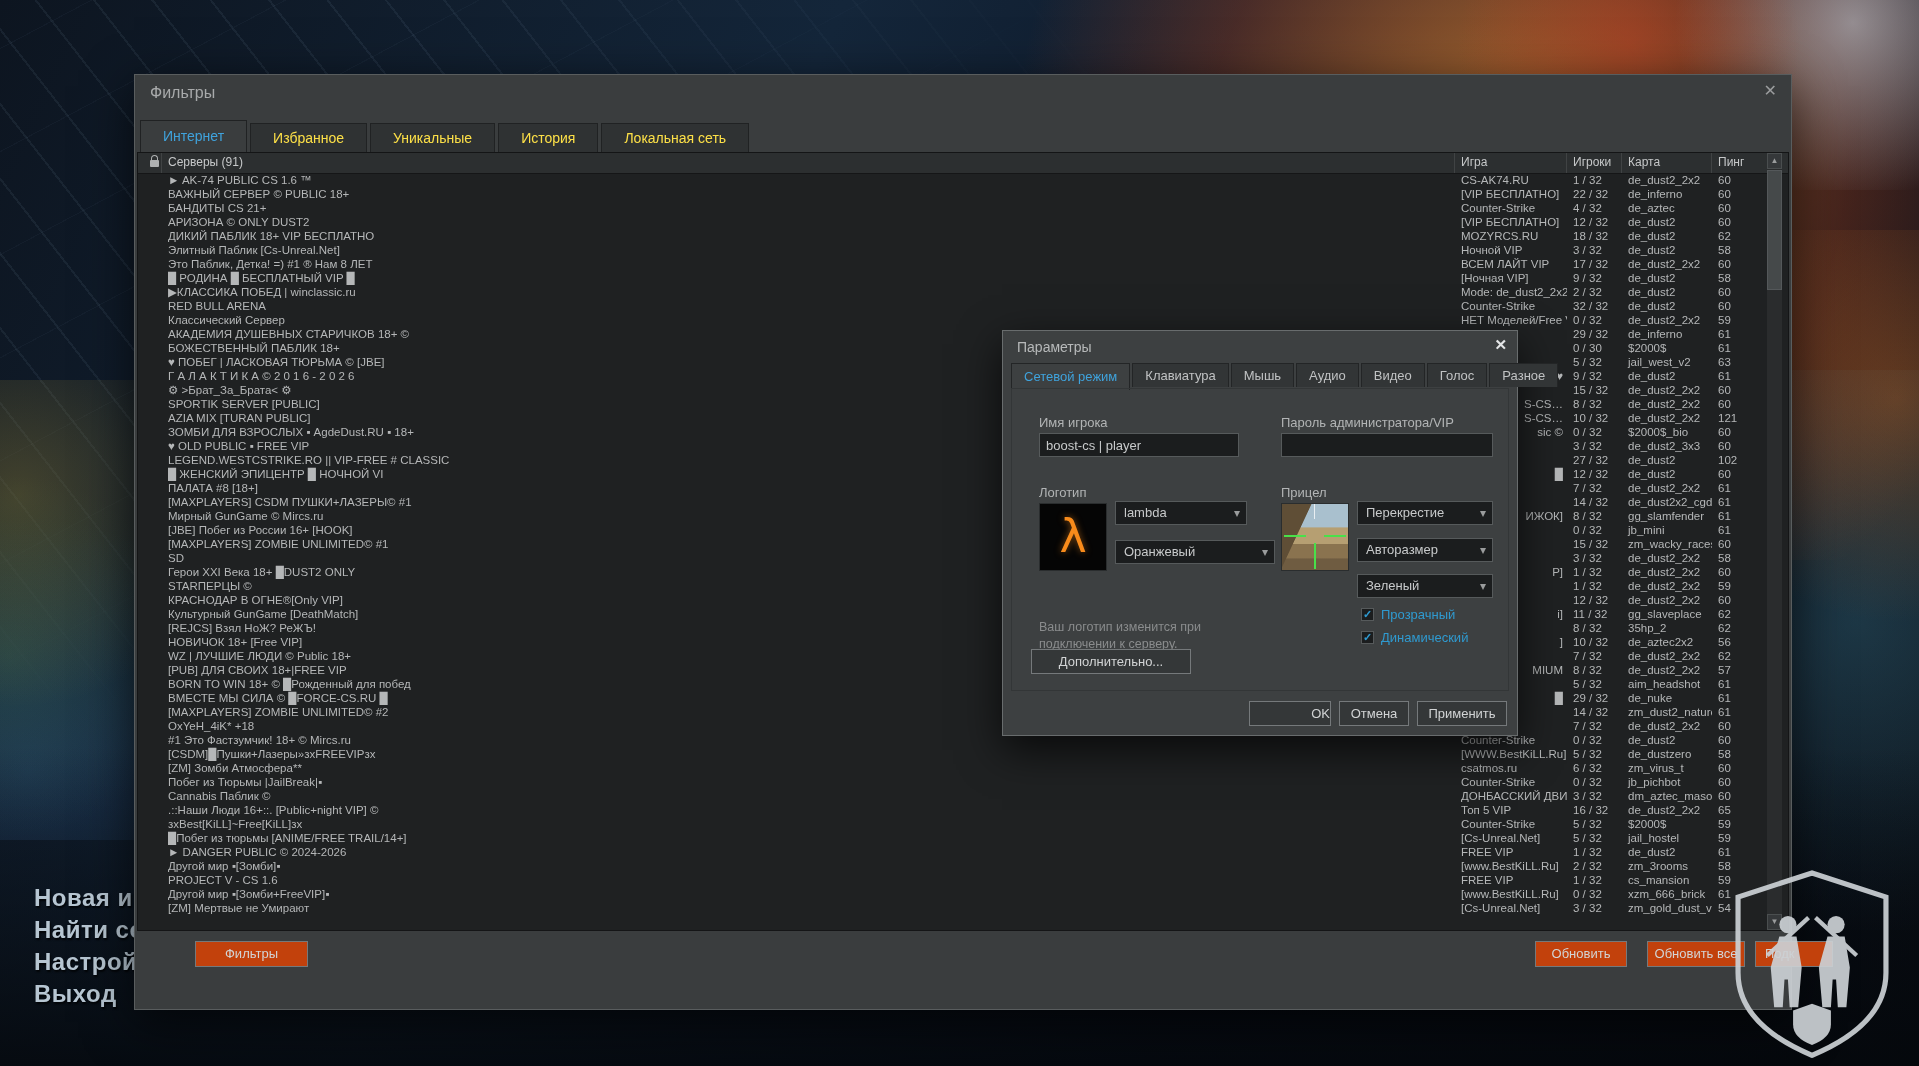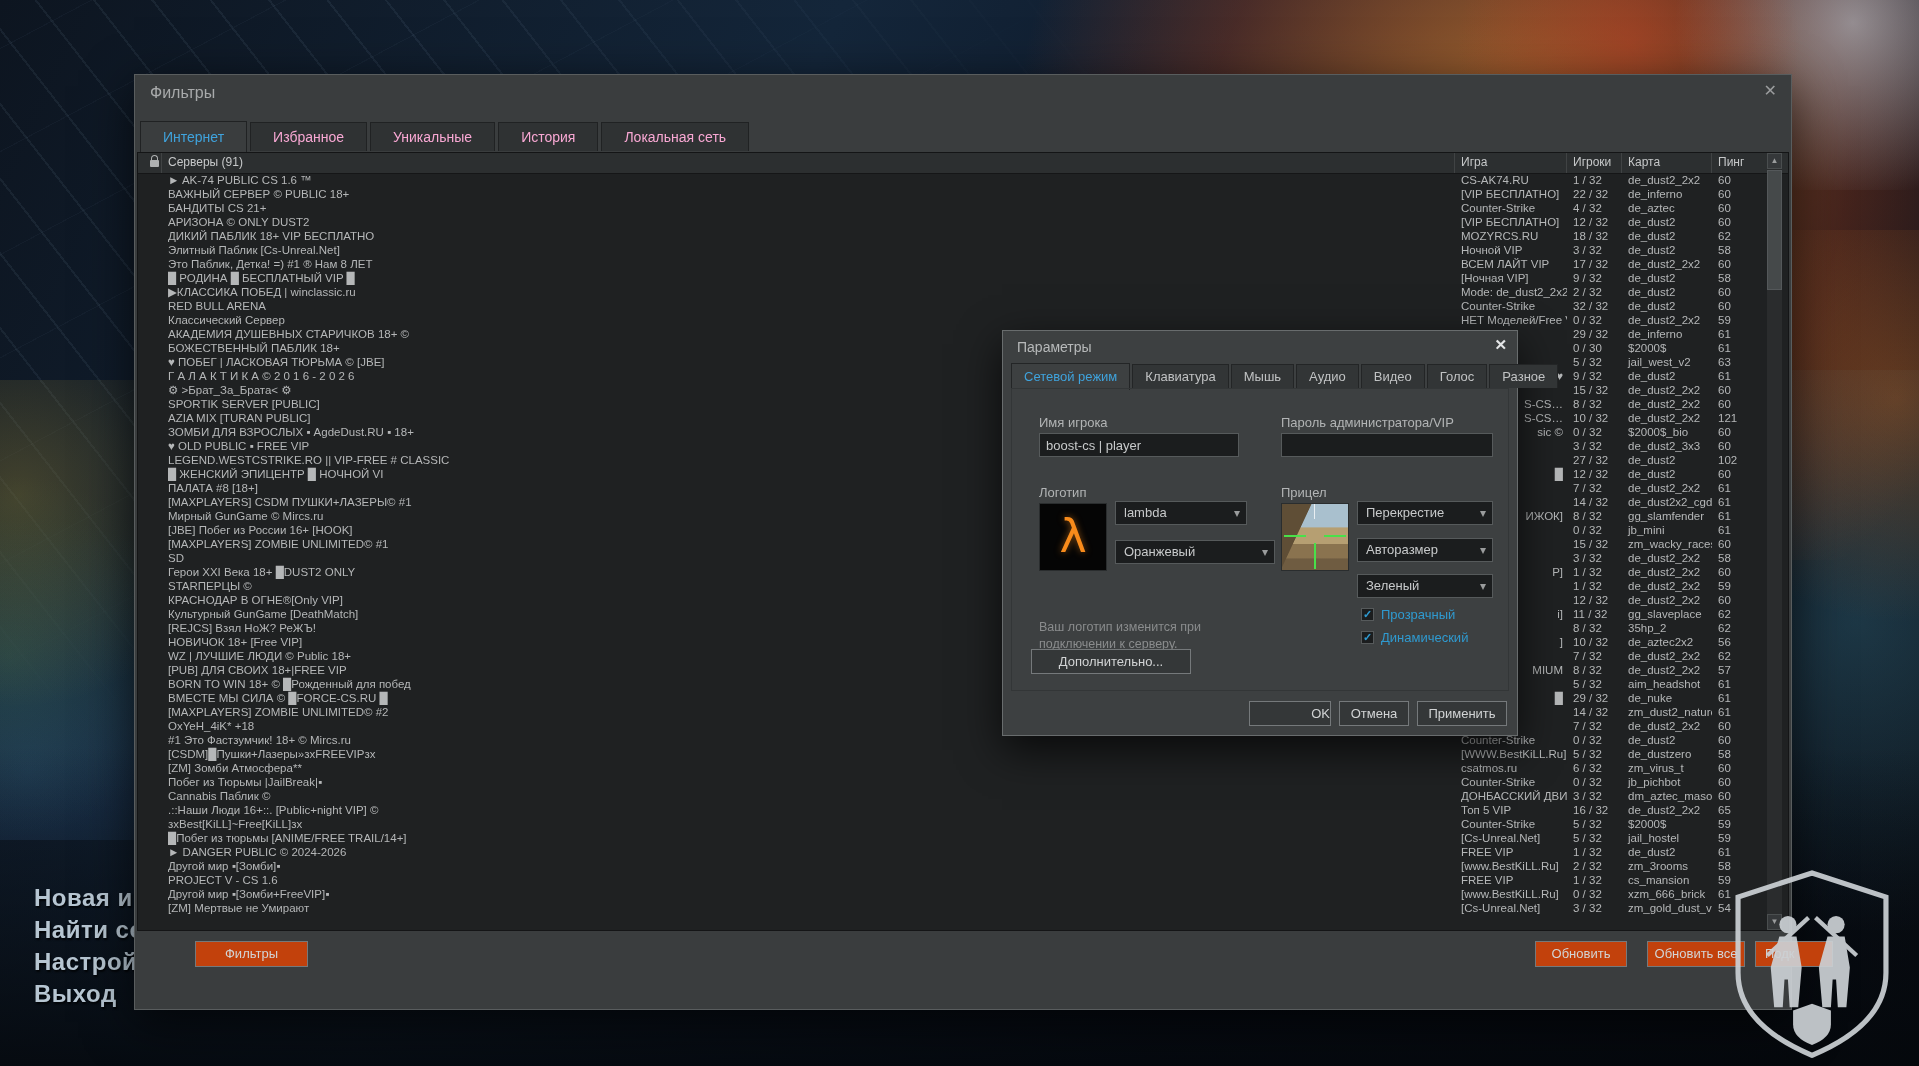--- a/index.html
+++ b/index.html
@@ -38,22 +38,22 @@
   .gmenu-item{position:absolute;left:34px;font-size:24px;font-weight:bold;
     color:#b7c6d2;letter-spacing:.5px;text-shadow:1px 2px 2px rgba(0,0,0,.75);
     white-space:nowrap;cursor:pointer;}
 
   
   .window{position:absolute;left:134px;top:74px;width:1656px;height:934px;
     background:#3a3d3e;border:1px solid #595d5e;box-shadow:0 12px 46px rgba(0,0,0,.65);}
   .win-title{position:absolute;left:15px;top:9px;font-size:16px;color:#a8aaab;}
   .win-close{position:absolute;right:14px;top:7px;font-size:16px;color:#9b9d9e;cursor:pointer;line-height:18px;}
 
-  .tabs{position:absolute;left:5px;top:46px;height:31px;display:flex;gap:3px;align-items:center;}
-  .tab{height:28px;line-height:28px;padding:0 22px;font-size:14px;color:#f9a8d4;
+  .tabs{position:absolute;left:5px;top:46px;height:31px;display:flex;gap:3px;align-items:flex-end;}
+  .tab{height:28px;line-height:28px;padding:0 22px;font-size:14px;color:#fde047;
     background:#2f3233;border:1px solid #202223;border-bottom:none;cursor:pointer;white-space:nowrap;}
   .tab.active{height:31px;line-height:31px;background:#3a3d3e;color:#3fa3dd;}
 
   .list{position:absolute;left:2px;top:77px;width:1652px;height:779px;
     background:#1f2122;border:1px solid #141516;box-sizing:border-box;}
   .lhdr{position:relative;height:20px;background:#2c2f30;border-bottom:1px solid #151617;
     display:grid;grid-template-columns:24px 1293px 112px 55px 90px 56px;}
   .lhdr .hc{font-size:12px;color:#c6c8c9;line-height:19px;padding-left:6px;
     border-right:1px solid #404344;overflow:hidden;white-space:nowrap;cursor:pointer;}
   .lock-glyph{display:inline-block;position:relative;width:9px;height:7px;background:#aeb0b1;
@@ -75,21 +75,21 @@
 
   .footer-btn{position:absolute;height:26px;background:#c2410c;border:1px solid #75797b;
     box-sizing:border-box;color:#d2d4d5;font-size:13px;line-height:24px;text-align:center;
     cursor:pointer;overflow:hidden;white-space:nowrap;margin-left:44px;}
 
   
   .dialog{position:absolute;left:867px;top:255px;width:514px;height:404px;background:#3d4041;
     border:1px solid #686c6d;box-shadow:0 14px 40px rgba(0,0,0,.7);z-index:20;}
   .dlg-title{position:absolute;left:14px;top:8px;font-size:14px;color:#b7b9ba;}
   .dlg-close{position:absolute;right:10px;top:5px;font-size:15px;font-weight:bold;color:#e4e6e7;cursor:pointer;}
-  .dlg-tabs{position:absolute;left:8px;top:32px;height:26px;display:flex;gap:2px;align-items:center;}
+  .dlg-tabs{position:absolute;left:8px;top:32px;height:26px;display:flex;gap:2px;align-items:flex-start;}
   .dlg-tab{height:23px;line-height:23px;padding:0 12px;font-size:13px;color:#c0c2c3;
     background:#323536;border:1px solid #232526;border-bottom:none;cursor:pointer;white-space:nowrap;}
   .dlg-tab.active{height:26px;line-height:26px;background:#3d4041;color:#3fa3dd;}
   .dlg-page{position:absolute;left:8px;right:8px;top:57px;bottom:44px;border:1px solid #333637;}
 
   .dlg-label{position:absolute;font-size:13px;color:#b2b4b5;white-space:nowrap;}
   .dlg-input{position:absolute;height:24px;background:#1b1d1e;border:1px solid #565a5b;
     box-sizing:border-box;color:#c8cacb;font-size:13px;padding:0 6px;font-family:"Liberation Sans",sans-serif;}
   .vselect{position:absolute;height:24px;background:#1b1d1e;border:1px solid #565a5b;
     box-sizing:border-box;color:#c8cacb;font-size:13px;line-height:22px;padding:0 20px 0 8px;

